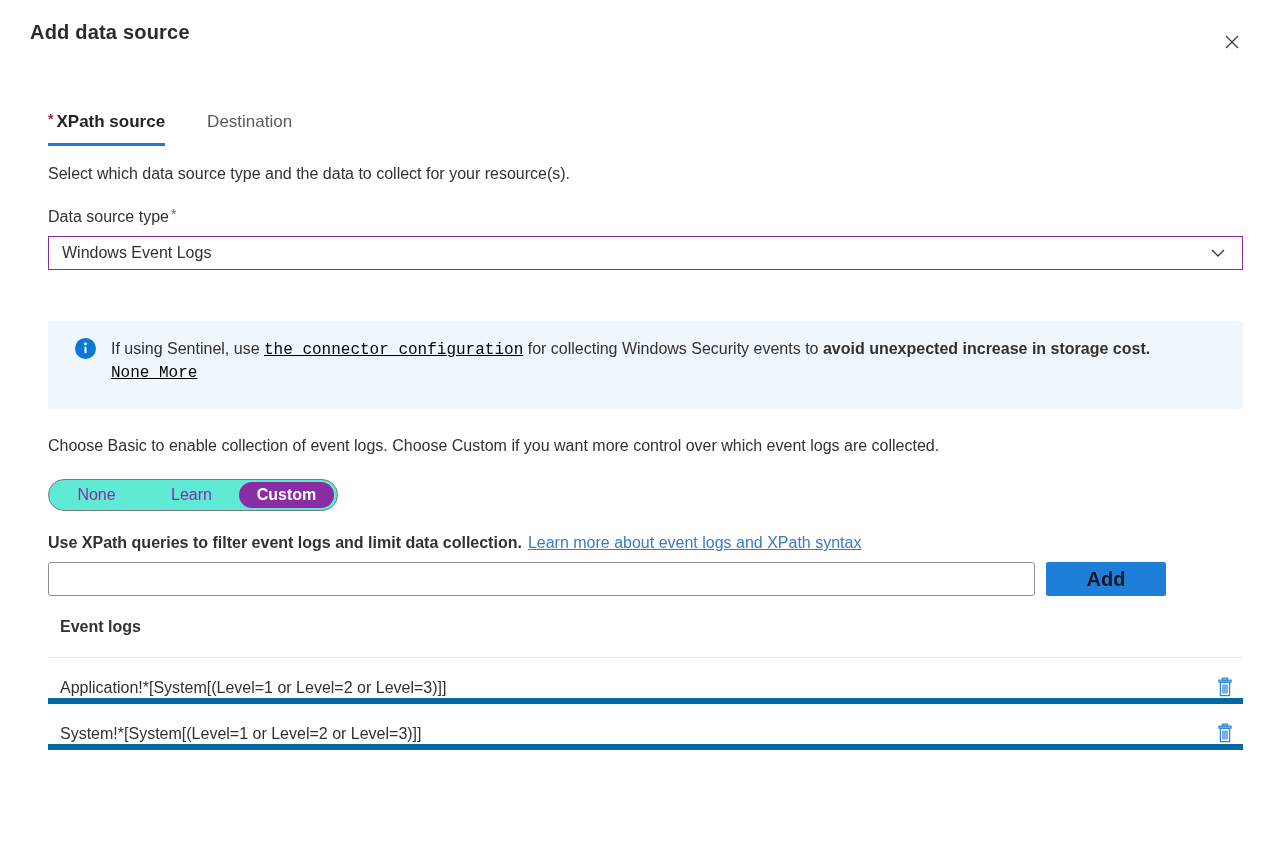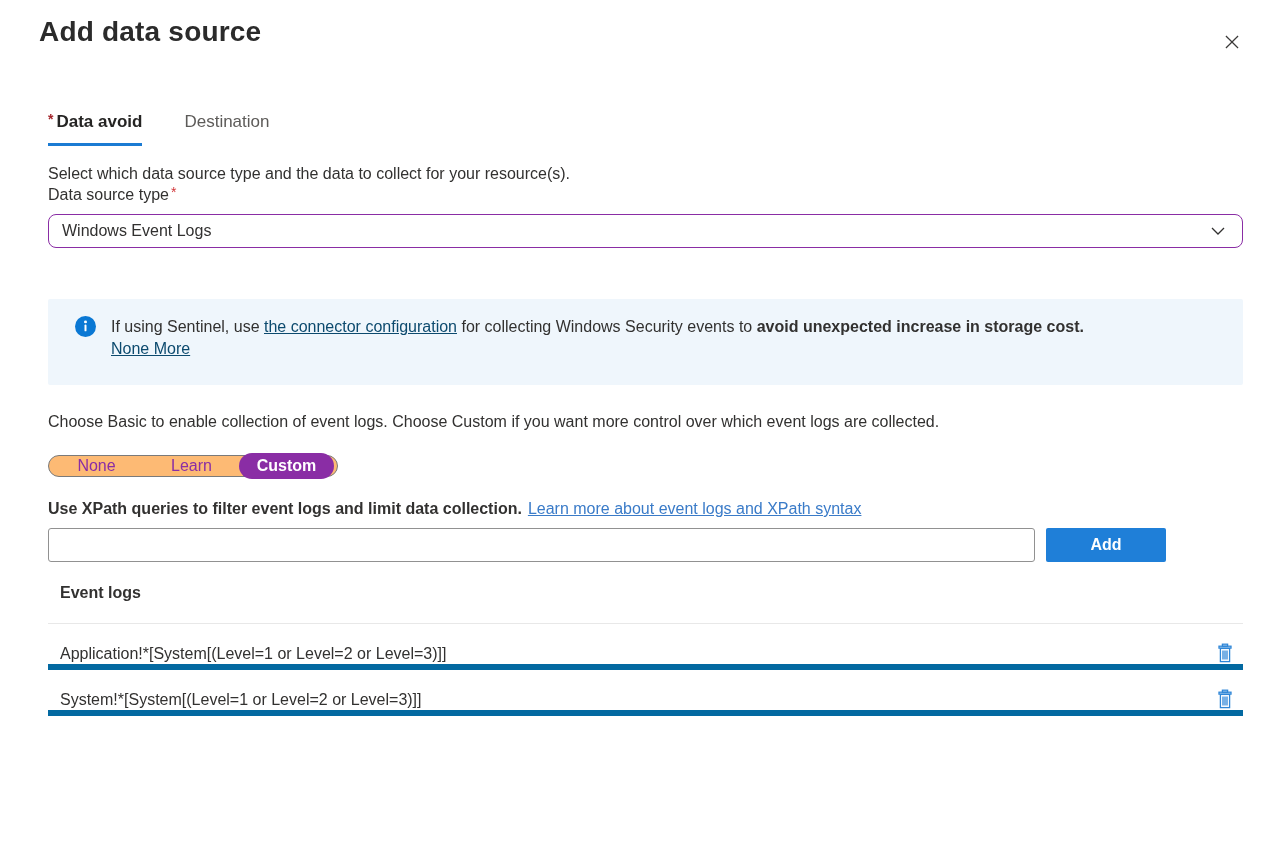--- a/index.html
+++ b/index.html
@@ -15,62 +15,62 @@
 
   .dialog { position:relative; width:1278px; height:856px; }
 
   .close-btn {
     position:absolute; top:18px; right:33px;
     width:26px; height:26px; padding:0;
     background:none; border:none; cursor:pointer;
   }
 
   .title {
-    margin:12px 0 0 39px; font-size:28px; font-weight:600;
+    margin:12px 0 0 30px; font-size:20px; font-weight:600;
     line-height:40px; color:#2b2b2b; letter-spacing:.2px;
   }
 
   .content { margin:0 35px 0 48px; width:1195px; }
 
   
   .tabs { margin-top:60px; display:flex; gap:42px; }
   .tab { position:relative; padding-bottom:11px; cursor:pointer; font-size:17px; color:#5d5b59; }
   .tab.active { font-weight:700; color:#252423; border-bottom:3px solid #1b7bd3; }
   .req { color:#a4262c; font-size:14px; position:relative; top:-3px; margin-right:3px; }
 
   .intro { margin-top:17px; line-height:21px; }
 
-  .field-label { line-height:21px; }
+  .field-label { margin-top:22px; line-height:21px; }
   .field-label .req { margin-left:2px; color:#d13438; }
 
   
   .select {
     margin-top:8px; height:34px; width:100%;
-    border:1px solid #8a2da5; border-radius:8px;
+    border:1px solid #8a2da5; border-radius:0;
     display:flex; align-items:center; justify-content:space-between;
     padding:0 16px 0 13px; cursor:pointer; background:#fff;
   }
 
   
   .banner {
     margin-top:51px; width:100%;
     background:#eff6fc; border-radius:2px;
     padding:17px 20px 25px 27px;
     display:flex; align-items:flex-start; gap:15px;
   }
   .banner-text { line-height:22px; }
-  .banner-link { color:#0c4a6e; text-decoration:underline; }
+  .banner-link { color:#000000; text-decoration:underline;font-family:Liberation Mono, monospace; }
 
   .choose { margin-top:26px; line-height:21px; }
 
   
   .pillgroup {
-    margin-top:23px; width:290px; height:22px;
+    margin-top:23px; width:290px; height:32px;
     border:1px solid #7a7a7a; border-radius:16px;
-    display:flex; align-items:center; background:#fdba74;
+    display:flex; align-items:center; background:#5eead4;
   }
   .pill {
     flex:1; text-align:center; color:#8a2da5; cursor:pointer;
     line-height:26px; font-size:16px;
   }
   .pill.selected {
     background:#8a2da5; color:#ffffff; border-radius:14px;
     margin:2px 3px 2px 0; line-height:26px; font-weight:600;
   }
 
@@ -80,22 +80,22 @@
   .link { color:#3a7bc8; text-decoration:underline; margin-left:6px; }
 
   .addrow { margin-top:9px; display:flex; align-items:center; }
   .xpath-input {
     flex:0 0 987px; height:34px; border:1px solid #919191; border-radius:3px;
     padding:0 10px; font-size:16px; font-family:"Liberation Sans", sans-serif;
     outline:none; color:#323130;
   }
   .add-btn {
     margin-left:11px; width:120px; height:34px;
-    background:#1f7fd8; color:#ffffff; border:none; border-radius:2px;
-    font-size:16px; font-weight:700; cursor:pointer;
+    background:#1f7fd8; color:#0f172a; border:none; border-radius:2px;
+    font-size:20px; font-weight:700; cursor:pointer;
     font-family:"Liberation Sans", sans-serif;
   }
 
   .evlogs-header { margin:20px 0 0 12px; font-weight:700; line-height:21px; }
 
   .evlist { margin-top:20px; border-top:1px solid #e8e8e8; }
   .evrow {
     height:46px; border-bottom:6px solid #0369a1;
     display:flex; align-items:flex-end; justify-content:space-between;
     padding:0 7px 0 12px;
@@ -117,21 +117,21 @@
       <line x1="15.5" y1="4.5" x2="4.5" y2="15.5" stroke="#3b3a39" stroke-width="1.1"></line>
     </svg>
   </button>
 
   <h1 class="title">Add data source</h1>
 
   <div class="content">
 
     <div class="tabs">
       <div class="tab active">
-        <span class="req">*</span><span>Data avoid</span>
+        <span class="req">*</span><span>XPath source</span>
       </div>
       <div class="tab">
         <span>Destination</span>
       </div>
     </div>
 
     <p class="intro">Select which data source type and the data to collect for your resource(s).</p>
 
     <div class="field-label">
       <span>Data source type</span><span class="req">*</span>

